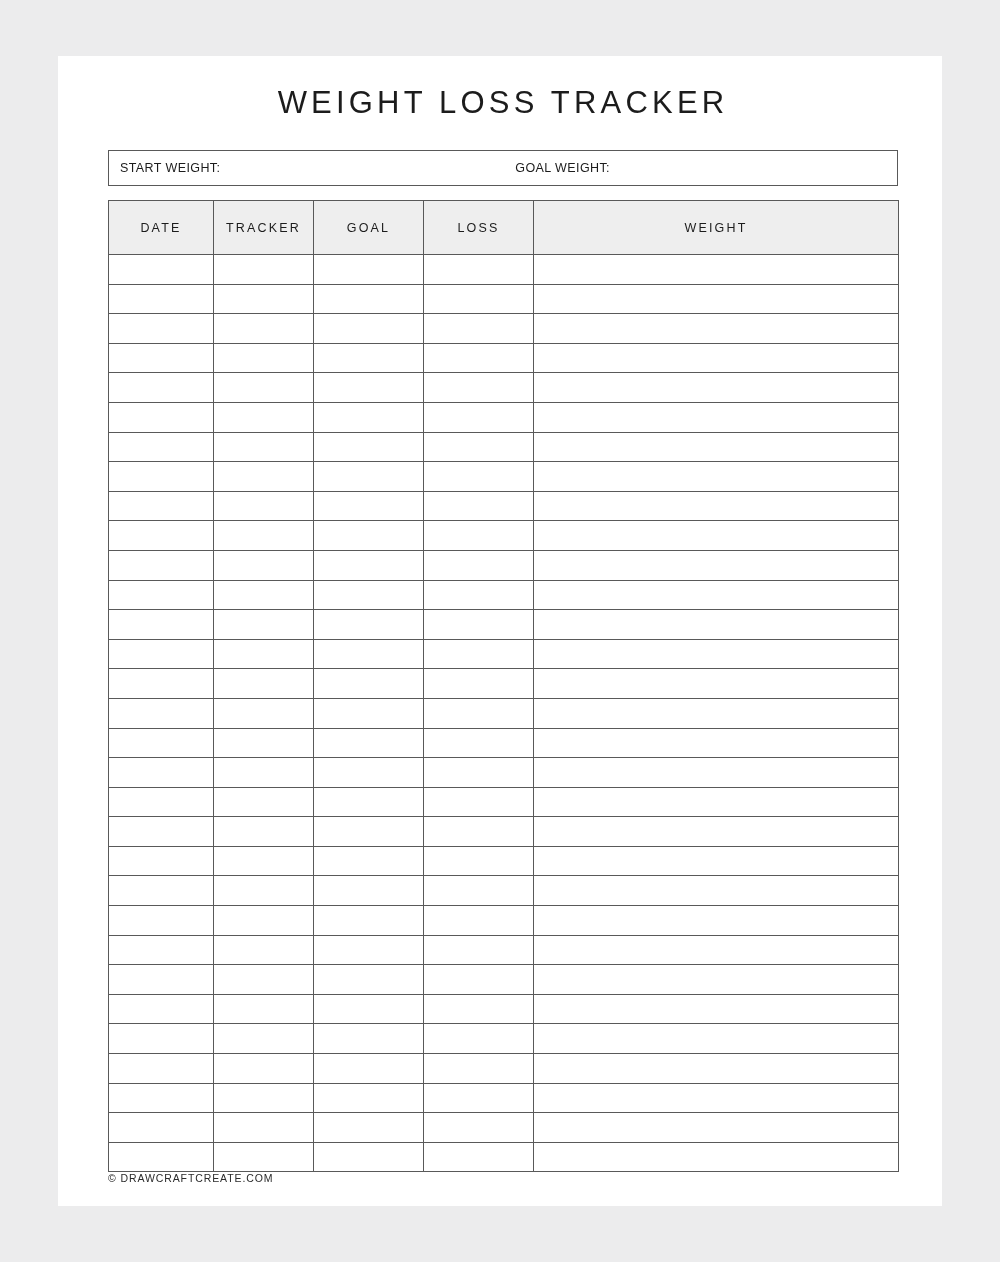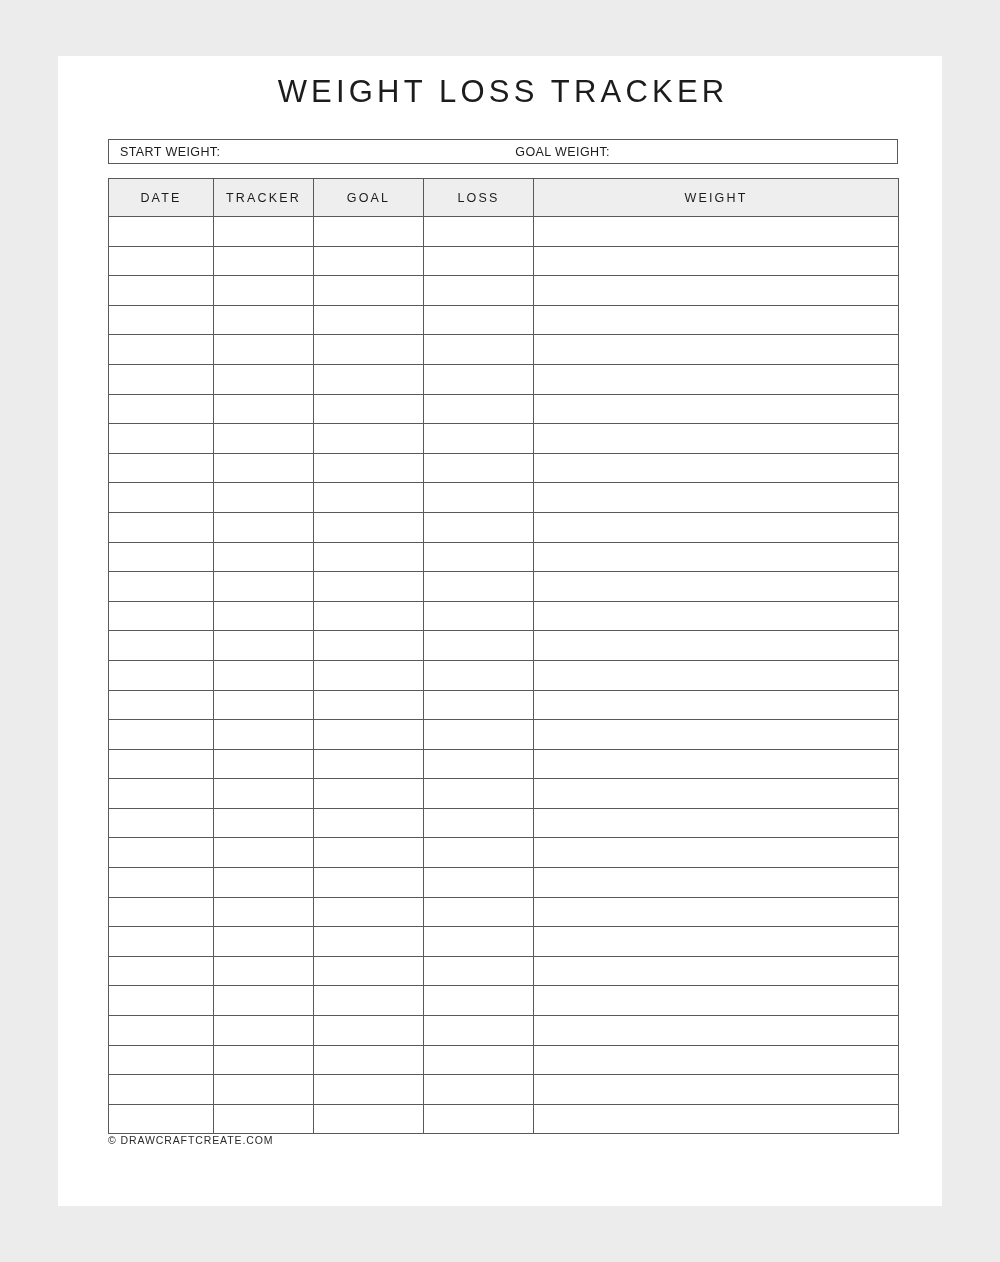--- a/index.html
+++ b/index.html
@@ -29,26 +29,26 @@
     width: 790px;
     height: 1150px;
   }
   .title {
     text-align: center;
     font-size: 31px;
     letter-spacing: 4.2px;
     color: #1c1c1c;
     font-weight: 400;
     margin: 0;
-    padding-top: 18px;
+    padding-top: 29px;
     font-family: "Liberation Sans", sans-serif;
   }
   .summary-bar {
     margin-top: 29px;
-    height: 25px;
+    height: 36px;
     border: 1px solid #595959;
     display: flex;
     align-items: center;
     box-sizing: border-box;
   }
   .summary-field {
     font-size: 12.5px;
     letter-spacing: 0.4px;
     color: #1c1c1c;
     white-space: nowrap;
@@ -68,21 +68,21 @@
   }
   table.tracker th {
     background: #eeeeee;
     border: 1px solid #595959;
     height: 37px;
     font-size: 12.5px;
     font-weight: 400;
     letter-spacing: 2.2px;
     color: #1c1c1c;
     text-align: center;
-    padding: 0;
+    padding: 8px;
   }
   table.tracker td {
     border: 1px solid #595959;
     height: 28.6px;
     padding: 0;
     background: #ffffff;
   }
   col.c-date    { width: 105px; }
   col.c-weight  { width: 100px; }
   col.c-gain    { width: 110px; }

